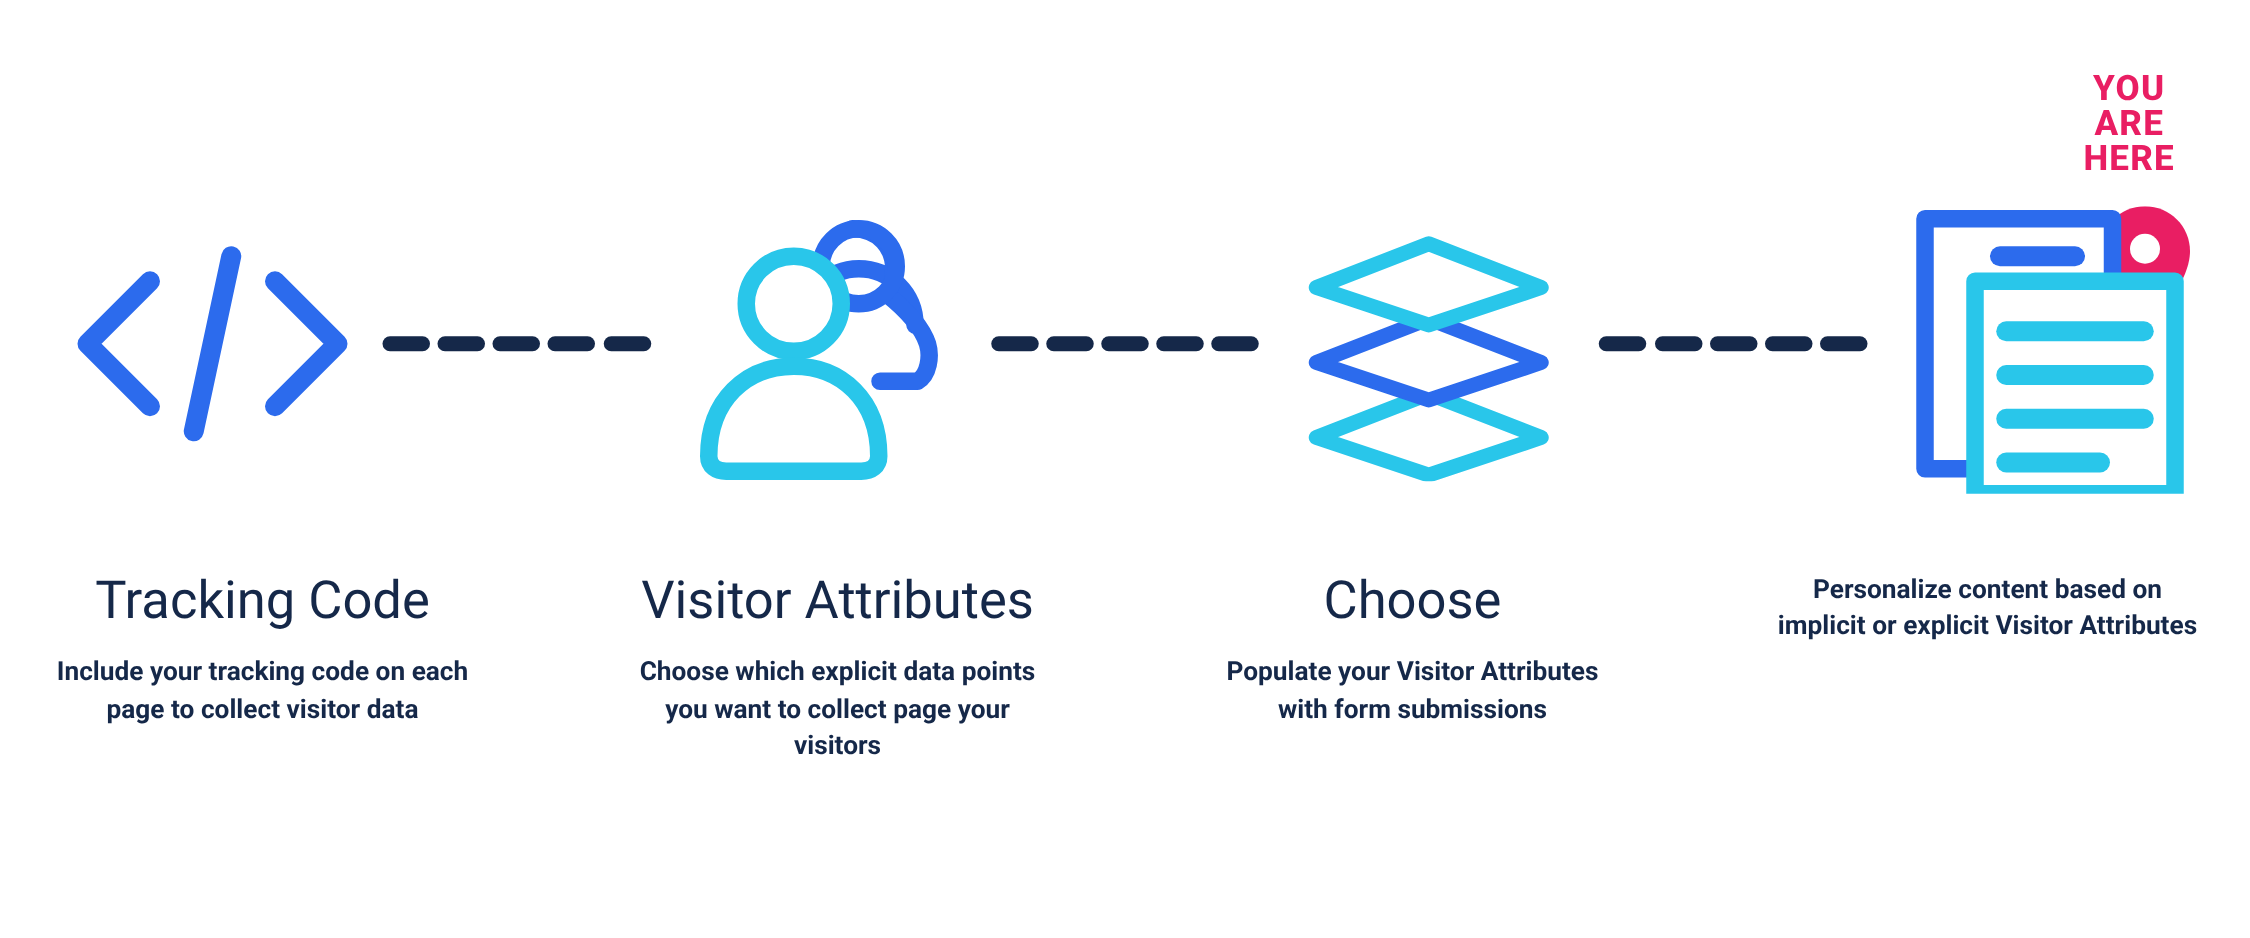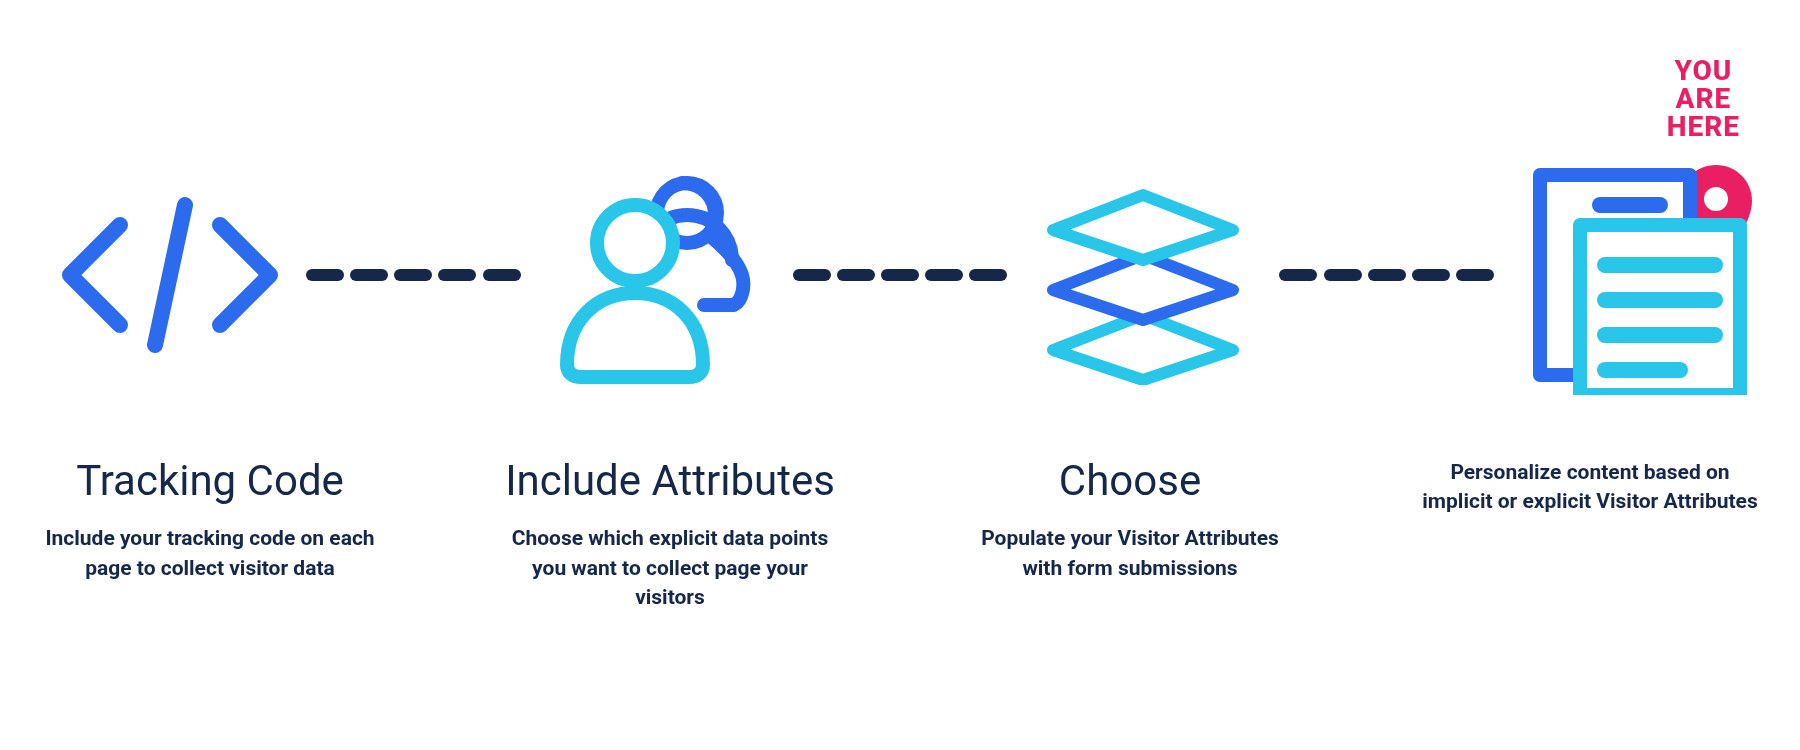--- a/index.html
+++ b/index.html
@@ -192,21 +192,21 @@
   </div>
 
 </div>
 
 <div class="captions">
   <div class="cap">
     <h2>Tracking Code</h2>
     <p>Include your tracking code on each page to collect visitor data</p>
   </div>
   <div class="cap">
-    <h2>Include Attributes</h2>
+    <h2>Visitor Attributes</h2>
     <p>Choose which explicit data points you want to collect page your visitors</p>
   </div>
   <div class="cap">
     <h2>Choose</h2>
     <p>Populate your Visitor Attributes with form submissions</p>
   </div>
   <div class="cap">
     <p>Personalize content based on implicit or explicit Visitor Attributes</p>
   </div>
 </div>

